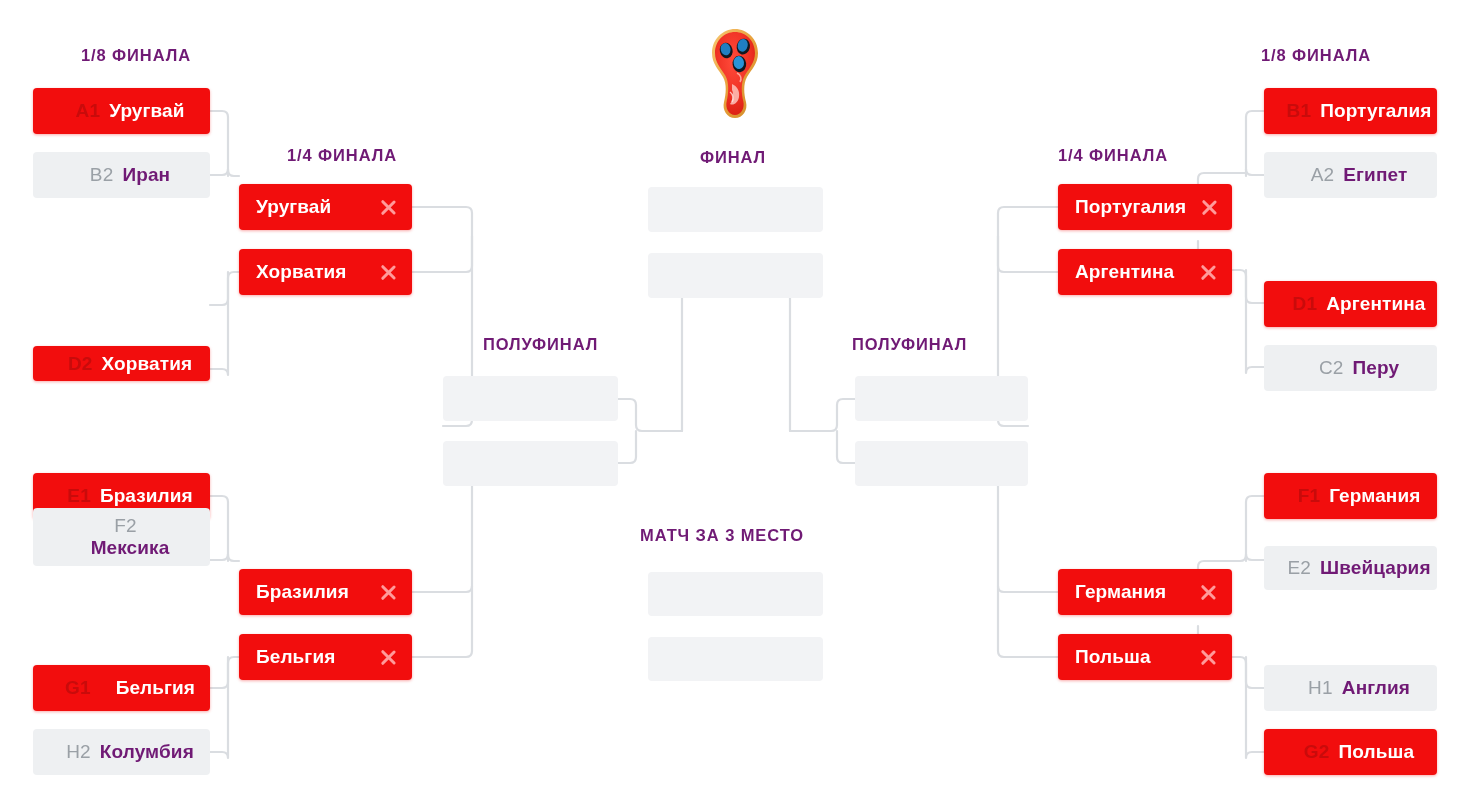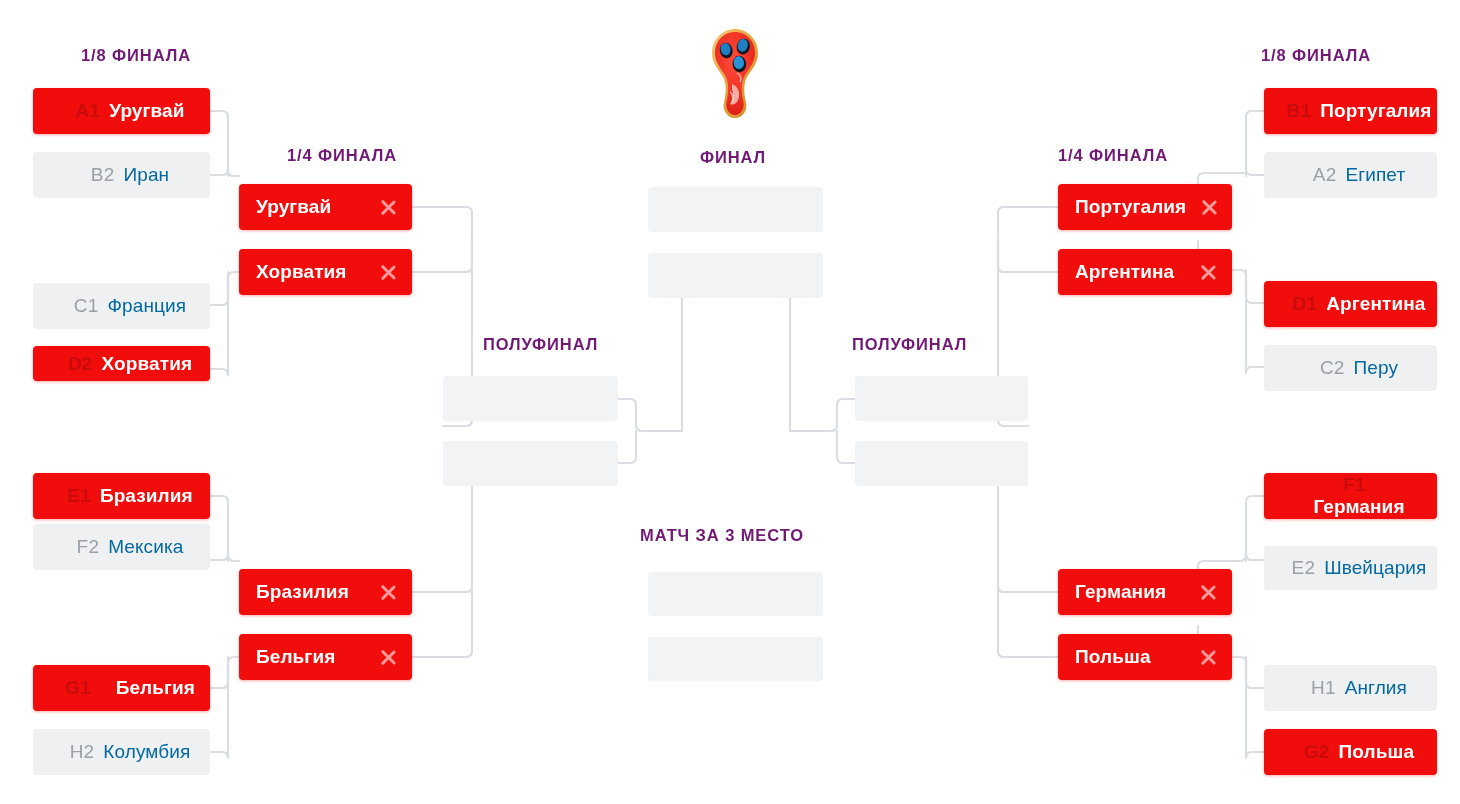--- a/index.html
+++ b/index.html
@@ -63,22 +63,22 @@
     color: #9aa0a6;
     margin-right: 9px;
     letter-spacing: 0.2px;
   }
   .slot.win .seed {
     color: #c90b0b;
     font-weight: 700;
   }
   .tname {
     font-size: 19px;
-    font-weight: 400;
-    color: #0369a1;
+    font-weight: 700;
+    color: #701a75;
     letter-spacing: 0.1px;
   }
   .slot.win .tname {
     color: #ffffff;
     font-weight: 700;
   }
   
   .slot.qf {
     padding-left: 17px;
     padding-right: 14px;
@@ -226,33 +226,29 @@
   </svg>
 
   <div class="slot team win" style="left:33px; top:88px; width:177px; height:46px;">
     <span class="seed">A1</span>
     <span class="tname">Уругвай</span>
   </div>
   <div class="slot team" style="left:33px; top:152px; width:177px; height:46px;">
     <span class="seed">B2</span>
     <span class="tname">Иран</span>
   </div>
-  <div class="slot team" style="left:33px; top:283px; width:177px; height:46px;">
-    <span class="seed">C1</span>
-    <span class="tname">Франция</span>
-  </div>
   <div class="slot team win" style="left:33px; top:346px; width:177px; height:35px;">
     <span class="seed">D2</span>
     <span class="tname">Хорватия</span>
   </div>
   <div class="slot team win" style="left:33px; top:473px; width:177px; height:46px;">
     <span class="seed">E1</span>
     <span class="tname">Бразилия</span>
   </div>
-  <div class="slot team" style="left:33px; top:524px; width:177px; height:46px;">
+  <div class="slot team" style="left:33px; top:508px; width:177px; height:58px;flex-direction:column;">
     <span class="seed">F2</span>
     <span class="tname">Мексика</span>
   </div>
   <div class="slot team win" style="left:33px; top:665px; width:177px; height:46px;gap:16px;">
     <span class="seed">G1</span>
     <span class="tname">Бельгия</span>
   </div>
   <div class="slot team" style="left:33px; top:729px; width:177px; height:46px;">
     <span class="seed">H2</span>
     <span class="tname">Колумбия</span>
@@ -329,21 +325,21 @@
     <span class="tname">Египет</span>
   </div>
   <div class="slot team win" style="left:1264px; top:281px; width:173px; height:46px;">
     <span class="seed">D1</span>
     <span class="tname">Аргентина</span>
   </div>
   <div class="slot team" style="left:1264px; top:345px; width:173px; height:46px;">
     <span class="seed">C2</span>
     <span class="tname">Перу</span>
   </div>
-  <div class="slot team win" style="left:1264px; top:473px; width:173px; height:46px;flex-direction:column;">
+  <div class="slot team win" style="left:1264px; top:473px; width:173px; height:46px;">
     <span class="seed">F1</span>
     <span class="tname">Германия</span>
   </div>
   <div class="slot team" style="left:1264px; top:537px; width:173px; height:44px;margin-top:9px;">
     <span class="seed">E2</span>
     <span class="tname">Швейцария</span>
   </div>
   <div class="slot team" style="left:1264px; top:665px; width:173px; height:46px;">
     <span class="seed">H1</span>
     <span class="tname">Англия</span>

